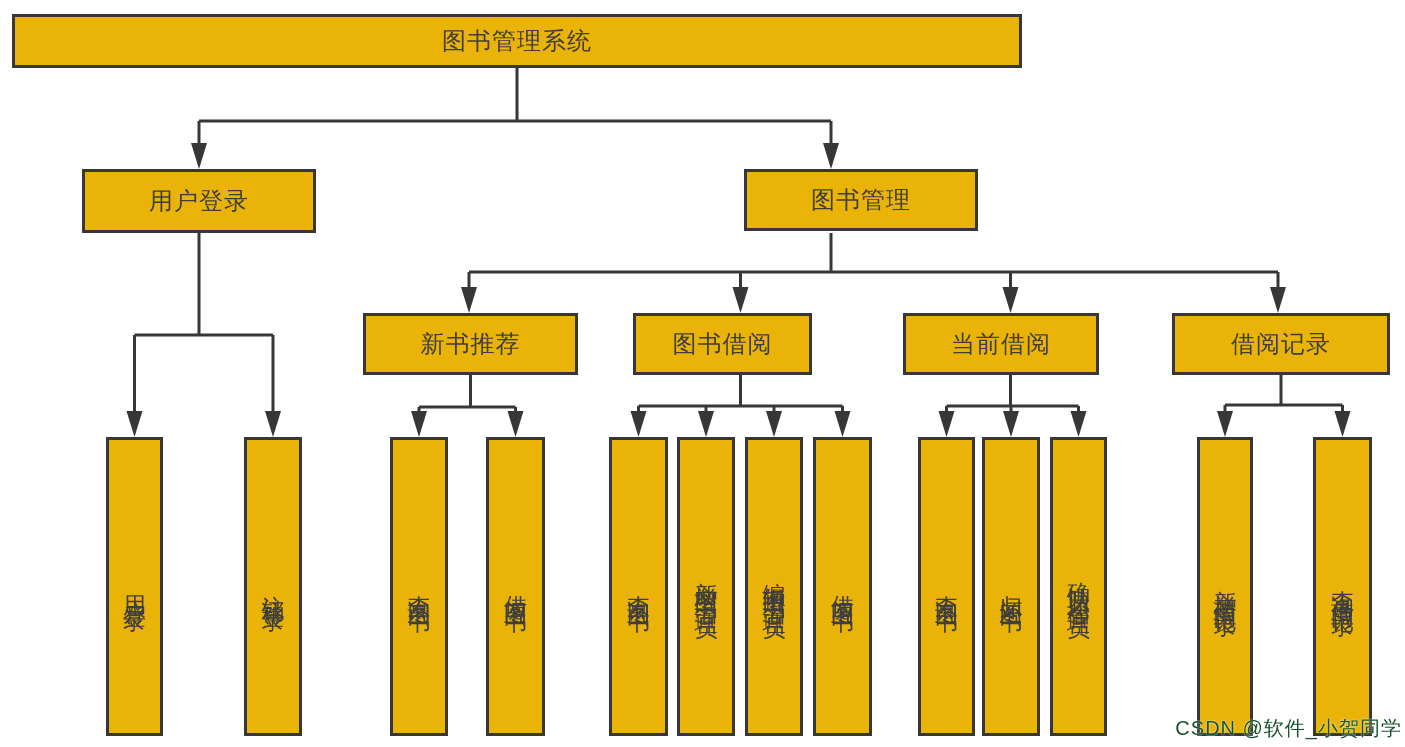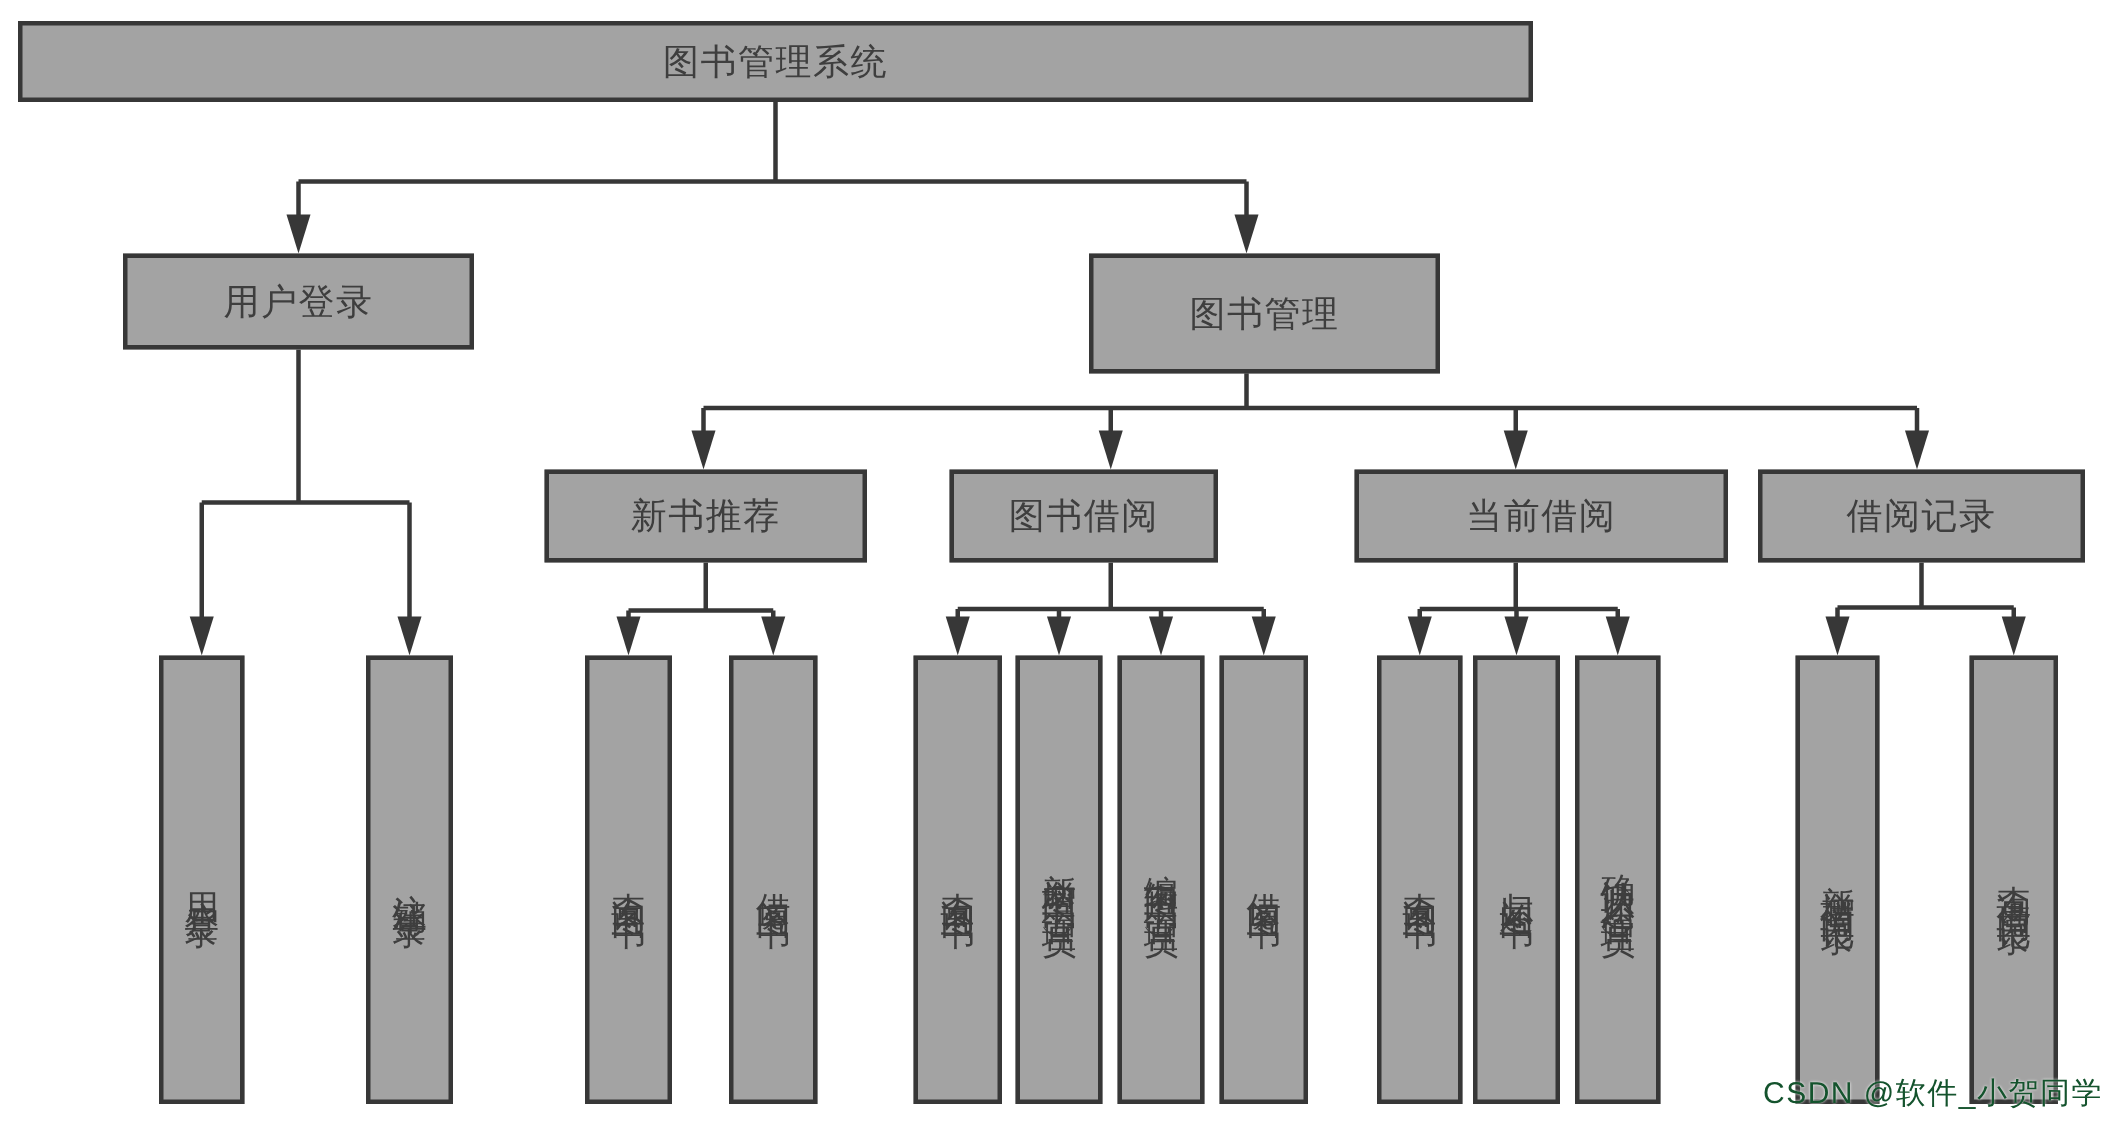--- a/index.html
+++ b/index.html
@@ -8,43 +8,43 @@
     width:1405px; height:747px;
     background:#ffffff;
     font-family:"Liberation Sans","DejaVu Sans",sans-serif;
     overflow:hidden;
   }
   #connectors { position:absolute; left:0; top:0; z-index:1; }
   .box {
     position:absolute;
     box-sizing:border-box;
     border:3px solid #373737;
-    background:#a3a3a3;
+    background:#eab308;
     display:flex; align-items:center; justify-content:center;
     color:#3e3e3e;
     z-index:2;
   }
   .hlabel { font-size:24px; letter-spacing:1px; white-space:nowrap; }
   .vlabel {
     writing-mode:vertical-rl;
     text-orientation:mixed;
     font-size:23px;
     letter-spacing:5px;
     line-height:1;
     white-space:nowrap;
   }
   
   #n-root   { left:12px;  top:14px;  width:1010px; height:54px; }
   
   #n-ulogin { left:82px;  top:169px; width:234px; height:64px; }
-  #n-bmgmt  { left:726px; top:169px; width:234px; height:80px; }
+  #n-bmgmt  { left:744px; top:169px; width:234px; height:62px; }
   
   #n-nbr { left:363px;  top:313px; width:215px; height:62px;justify-content:center; }
   #n-bb  { left:633px;  top:313px; width:179px; height:62px; }
-  #n-cb  { left:903px;  top:313px; width:249px; height:62px; }
+  #n-cb  { left:903px;  top:313px; width:196px; height:62px; }
   #n-br  { left:1172px; top:313px; width:218px; height:62px; }
   
   .leaf { top:437px; height:299px; }
   #l-ulogin  { left:106px;  width:57px; }
   #l-logout  { left:244px;  width:58px; }
   #l-nbr-q   { left:390px;  width:58px; }
   #l-nbr-b   { left:486px;  width:59px; }
   #l-bb-q    { left:609px;  width:59px; }
   #l-bb-add  { left:677px;  width:58px; }
   #l-bb-edit { left:745px;  width:58px; }

